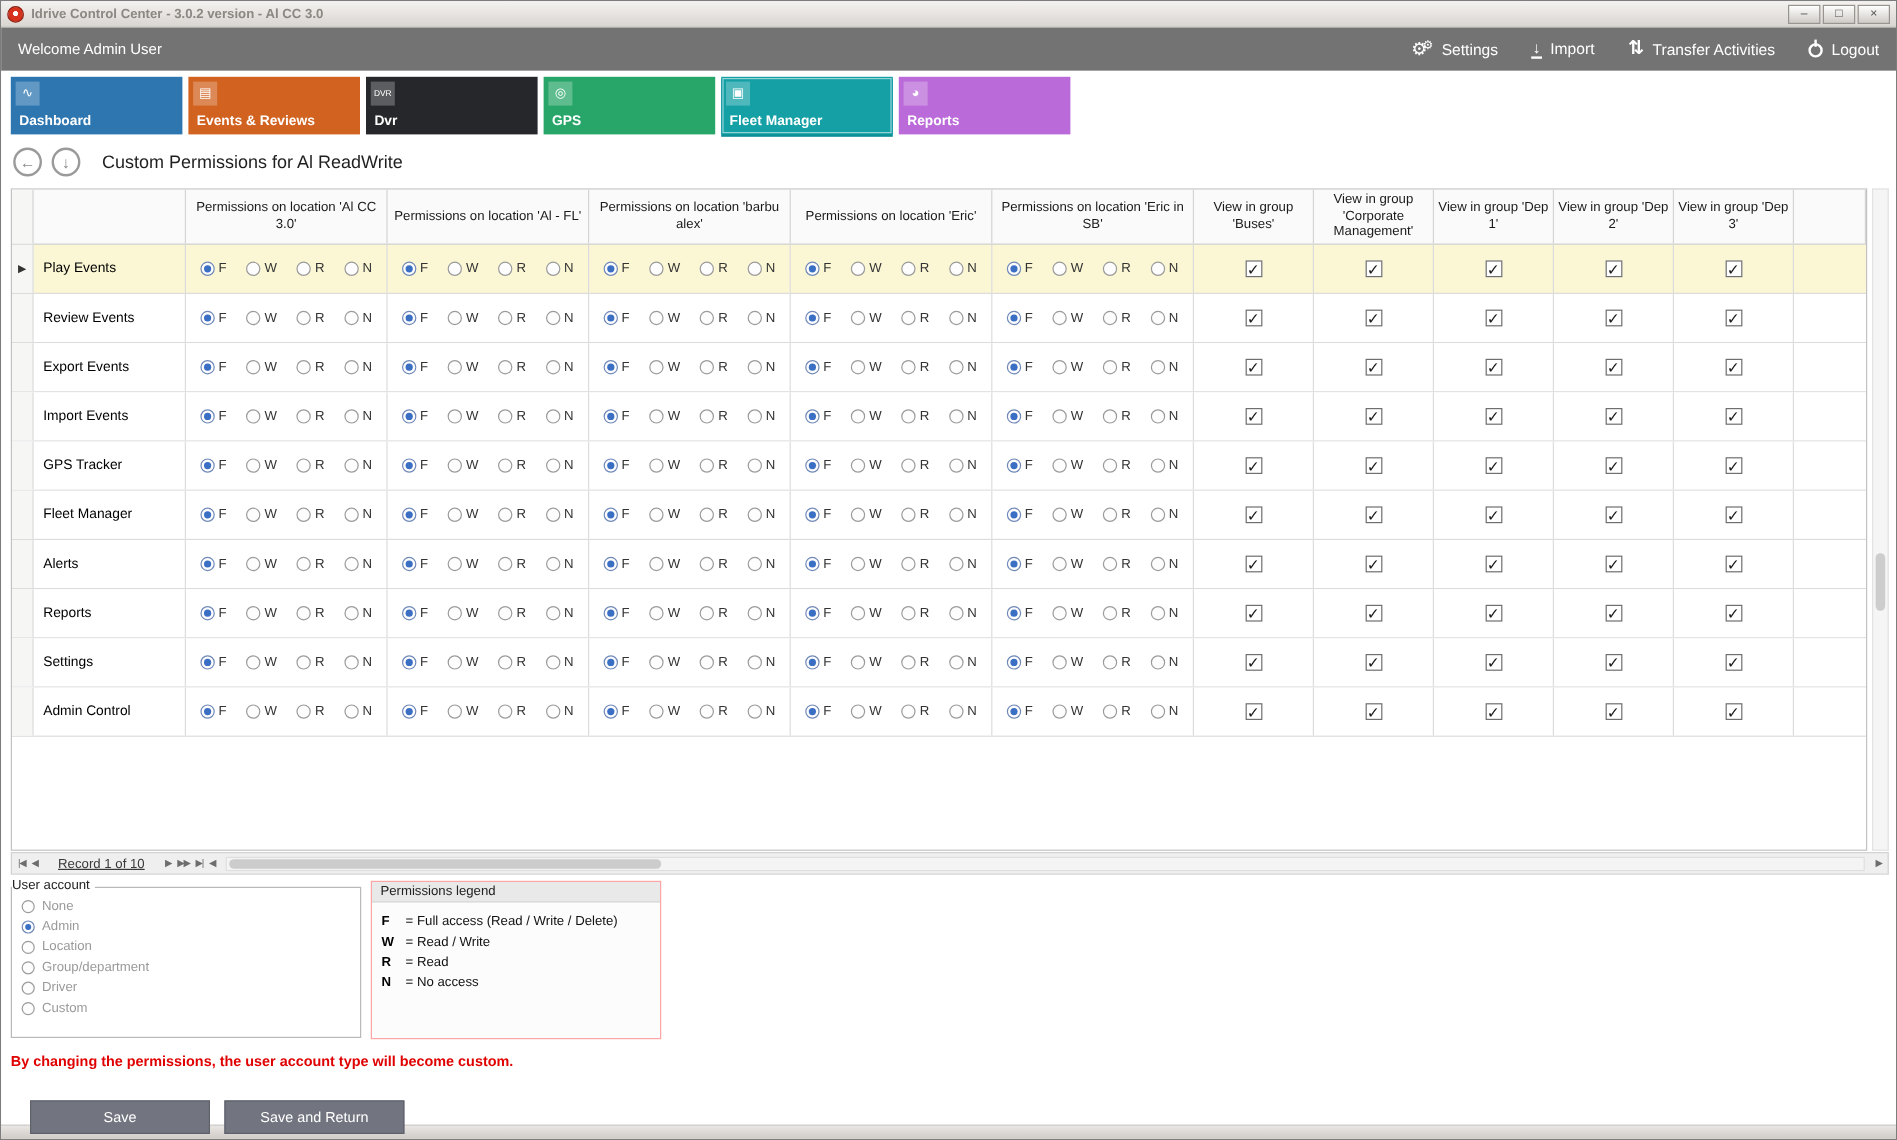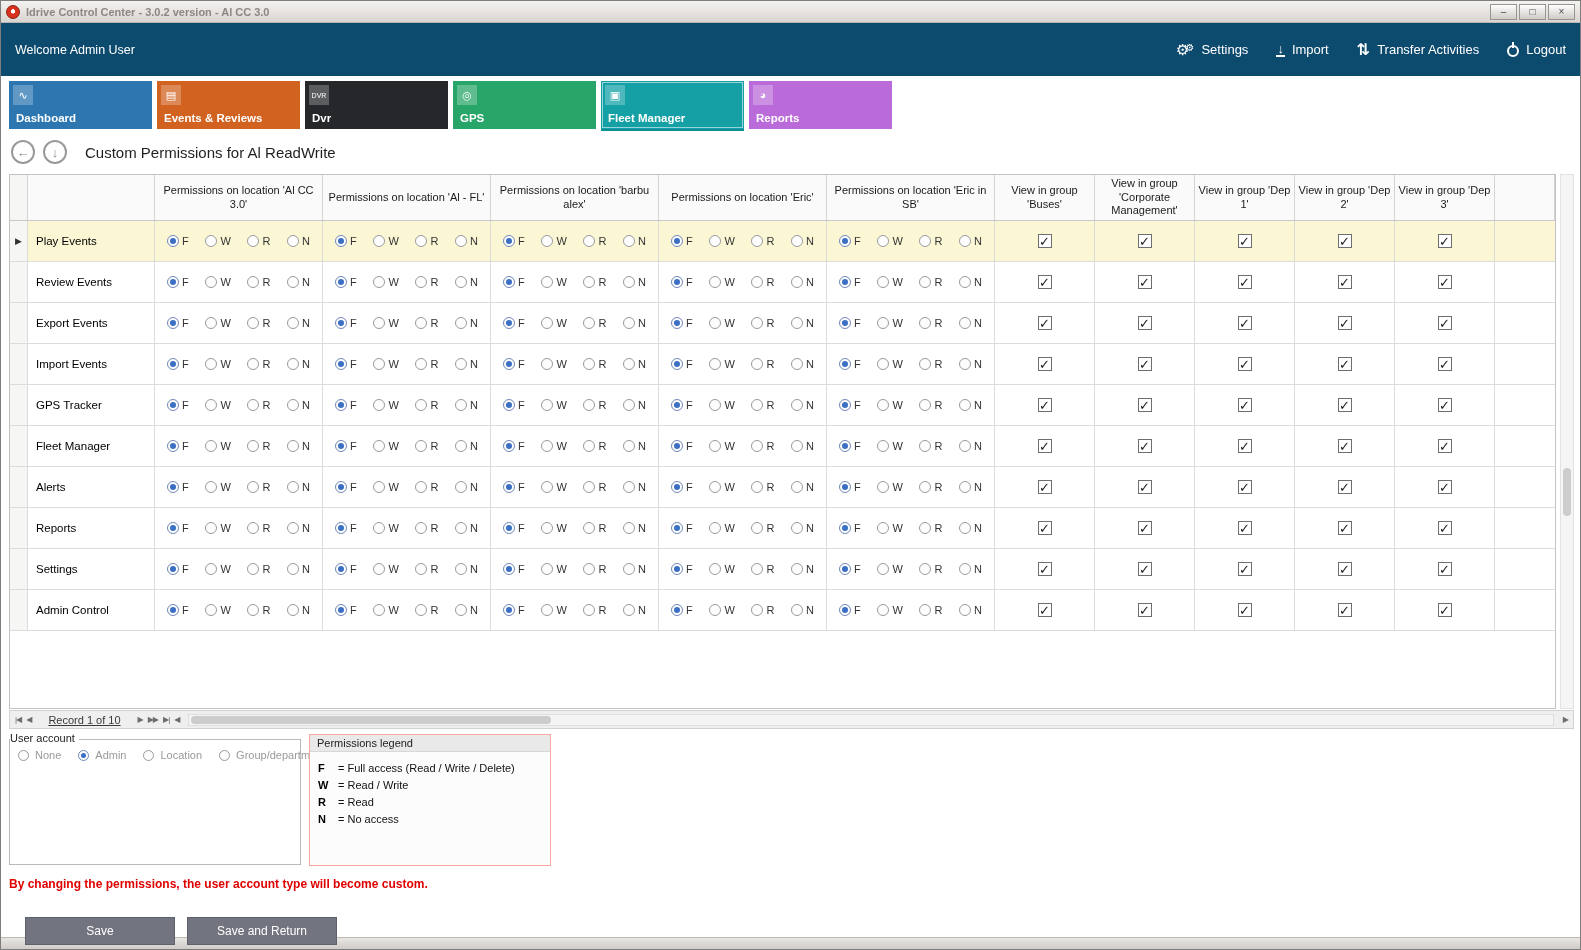--- a/index.html
+++ b/index.html
@@ -11,21 +11,21 @@
   .window { position: absolute; inset: 0; border: 1px solid #7d7d7d; background: #fff; display: flex; flex-direction: column; }
 
   
   .titlebar { height: 22px; background: linear-gradient(#f4f2f0,#d9d5d1); border-bottom: 1px solid #bab6b2; display: flex; align-items: center; gap: 6px; padding: 0 5px; flex: none; }
   .app-icon { width: 14px; height: 14px; border-radius: 50%; background: radial-gradient(circle at 50% 45%, #fff 0 22%, #d6321e 26% 100%); border: 1px solid #8d1f12; flex: none; }
   .title-text { color: #8b8781; font-weight: bold; font-size: 11px; }
   .win-btns { margin-left: auto; display: flex; gap: 2px; }
   .win-btn { width: 27px; height: 16px; border: 1px solid #989490; background: linear-gradient(#fefefe,#cfcbc6); color: #4c4c4c; font-size: 10px; line-height: 1; display: flex; align-items: center; justify-content: center; cursor: pointer; }
 
   
-  .topbar { height: 53px; background: #0c4a6e; color: #fff; display: flex; align-items: center; padding: 0 14px; flex: none; }
+  .topbar { height: 36px; background: #737373; color: #fff; display: flex; align-items: center; padding: 0 14px; flex: none; }
   .welcome { font-size: 12.5px; }
   .top-actions { margin-left: auto; display: flex; align-items: center; gap: 28px; }
   .action { display: flex; align-items: center; gap: 7px; font-size: 13px; cursor: pointer; }
   .action-icon { color: #fff; display: inline-flex; align-items: center; justify-content: center; }
   .gears-icon .g1 { font-size: 15px; line-height: 1; }
   .gears-icon .g2 { font-size: 10px; line-height: 1; margin-left: -4px; margin-top: -4px; }
   .import-icon { font-size: 13px; font-weight: bold; border-bottom: 2px solid #fff; padding: 0 1px 0px 1px; line-height: 1.05; }
   .transfer-icon { font-size: 16px; font-weight: bold; line-height: 1; }
   .power-icon { width: 12px; height: 12px; border: 2px solid #fff; border-radius: 50%; position: relative; top: 1px; }
   .power-icon::before { content: ""; position: absolute; left: 3px; top: -5px; width: 2px; height: 6px; background: #fff; }
@@ -69,21 +69,21 @@
   .pager { position: absolute; left: 8px; right: 6px; bottom: 0; height: 19px; background: #efefef; border: 1px solid #d2d2d2; display: flex; align-items: center; gap: 5px; padding: 0 5px; font-size: 11px; color: #3a3a3a; }
   .pg-btn { font-size: 8px; color: #6d6d6d; letter-spacing: -1px; cursor: pointer; white-space: nowrap; }
   .pg-text { margin: 16px 12px; text-decoration: underline; }
   .hs-track { flex: 1; height: 12px; background: #f4f4f4; border: 1px solid #dedede; position: relative; margin: 0 4px; }
   .hs-thumb { position: absolute; left: 2px; top: 1px; width: 360px; height: 8px; background: #ccc; border-radius: 4px; cursor: pointer; }
 
   
   .bottom { height: 208px; position: relative; background: #fff; flex: none; }
   .groupbox { position: absolute; left: 8px; top: 10px; width: 292px; height: 126px; border: 1px solid #b9b9b9; background: #fff; }
   .gb-label { position: absolute; top: -8px; left: 0px; background: #fff; padding: 0 4px 0 0; font-size: 11px; color: #222; }
-  .ua-list { padding: 9px 8px; display: flex; gap: 17px; }
+  .ua-list { padding: 9px 8px; display: flex; flex-direction: column; gap: 5px; }
   .ua-item { display: flex; align-items: center; gap: 6px; cursor: pointer; }
   .ua-item .radio { width: 11px; height: 11px; }
   .ua-label { font-size: 11px; color: #9a9a9a; }
   .legendbox { position: absolute; left: 308px; top: 5px; width: 242px; height: 132px; border: 1px solid #fca5a5; background: #fcfcfc; }
   .legend-header { height: 17px; background: #e9e9e9; border-bottom: 1px solid #d7d7d7; font-size: 11px; padding: 2px 7px; color: #222; }
   .lg-list { padding: 10px 8px; display: flex; flex-direction: column; gap: 5px; }
   .lg-row { display: flex; font-size: 11px; }
   .lg-key { font-weight: bold; width: 20px; flex: none; }
   .lg-desc { color: #111; }
   .warning { position: absolute; left: 8px; top: 148px; color: #e00000; font-weight: bold; font-size: 12px; }

